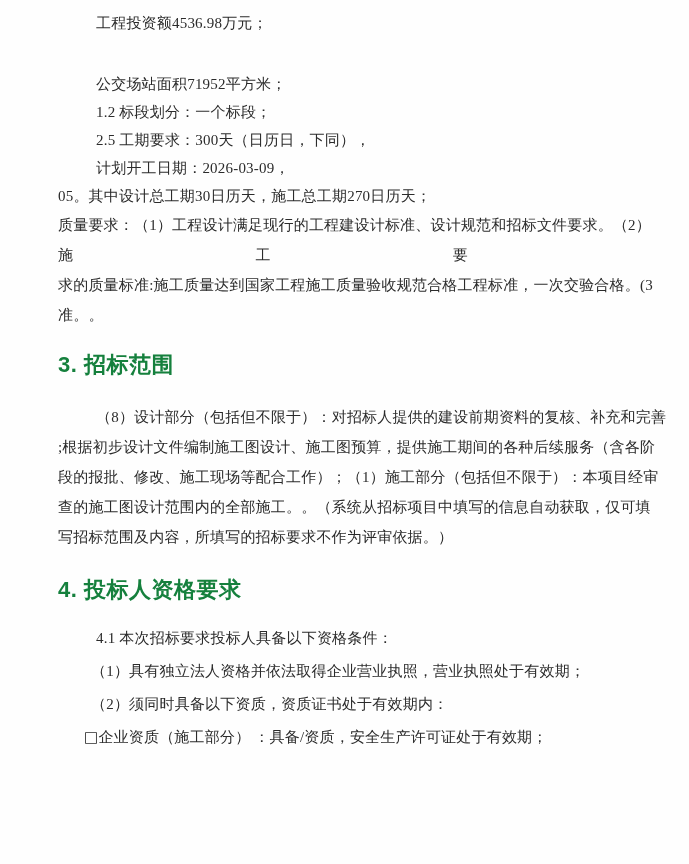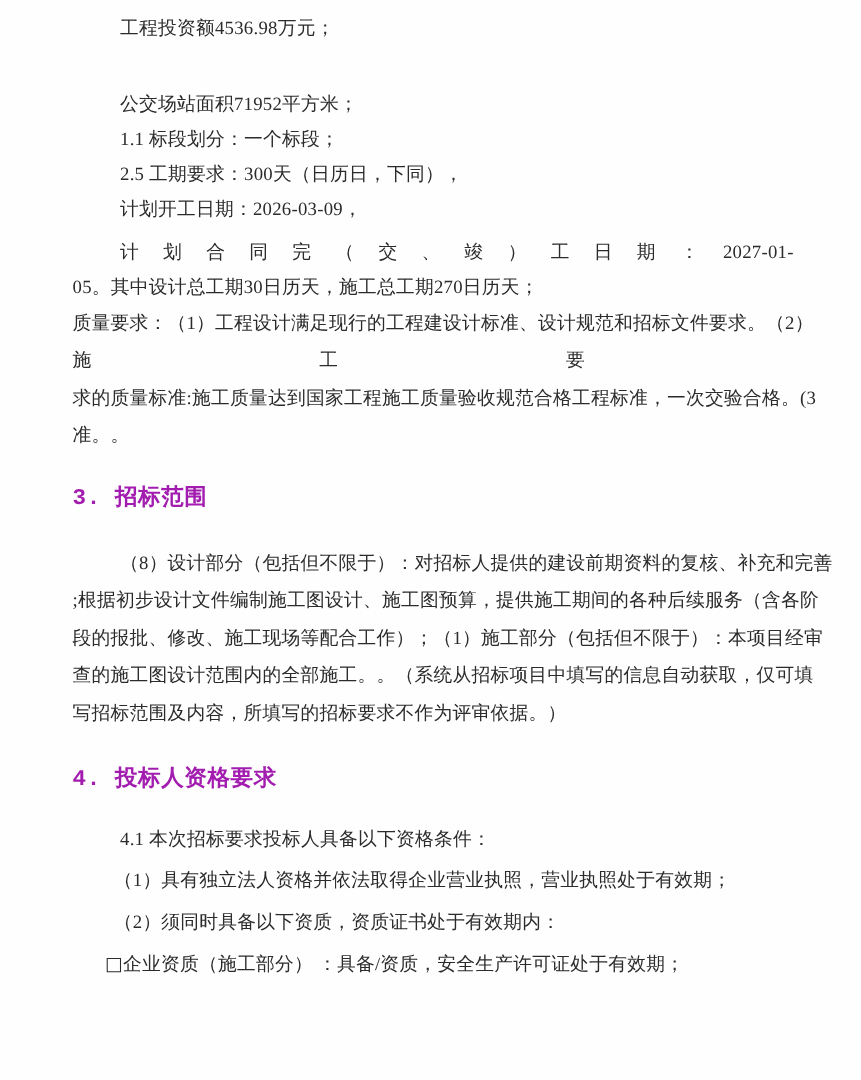--- a/index.html
+++ b/index.html
@@ -36,25 +36,25 @@
   
   .spread {
     white-space: normal;
     text-align: justify;
     text-align-last: justify;
   }
   .spread-wide { padding-left: 38px; }
   .spread-short { width: 410px; }
 
   .heading {
-    font-family: Liberation Mono, monospace;
+    font-family: Liberation Sans, sans-serif;
     font-weight: bold;
-    font-size: 18px;
+    font-size: 22px;
     line-height: 30px;
-    color: #a21caf;
+    color: #15803d;
     letter-spacing: 0.5px;
   }
 
   .mt-blank  { margin-top: 33px; } 
   .mt-6      { margin-top: 6px; }
   .mt-2      { margin-top: 2px; }
   .mt-h3     { margin-top: 20px; }
   .mt-p3     { margin-top: 22px; }
   .mt-h4     { margin-top: 23px; }
   .mt-p4     { margin-top: 17px; }
@@ -63,27 +63,26 @@
 </style>
 </head>
 <body>
 
 <div class="page">
 
   <div class="line indent">工程投资额4536.98万元；</div>
 
   <div class="line indent mt-blank">公交场站面积71952平方米；</div>
 
-  <div class="line indent">1.1 标段划分：一个标段；</div>
+  <div class="line indent">1.2 标段划分：一个标段；</div>
 
   <div class="line indent">2.5 工期要求：300天（日历日，下同），</div>
 
   <div class="line indent">计划开工日期：2026-03-09，</div>
 
-  <div class="line spread spread-wide mt-6">计 划 合 同 完 （ 交 、 竣 ） 工 日 期 ： 2027-01-</div>
 
   <div class="line">05。其中设计总工期30日历天，施工总工期270日历天；</div>
 
 
   <div class="line lh30">质量要求：（1）工程设计满足现行的工程建设计标准、设计规范和招标文件要求。（2）</div>
 
   <div class="line lh30 spread spread-short">施 工 要</div>
 
   <div class="line lh30">求的质量标准:施工质量达到国家工程施工质量验收规范合格工程标准，一次交验合格。(3</div>
 

